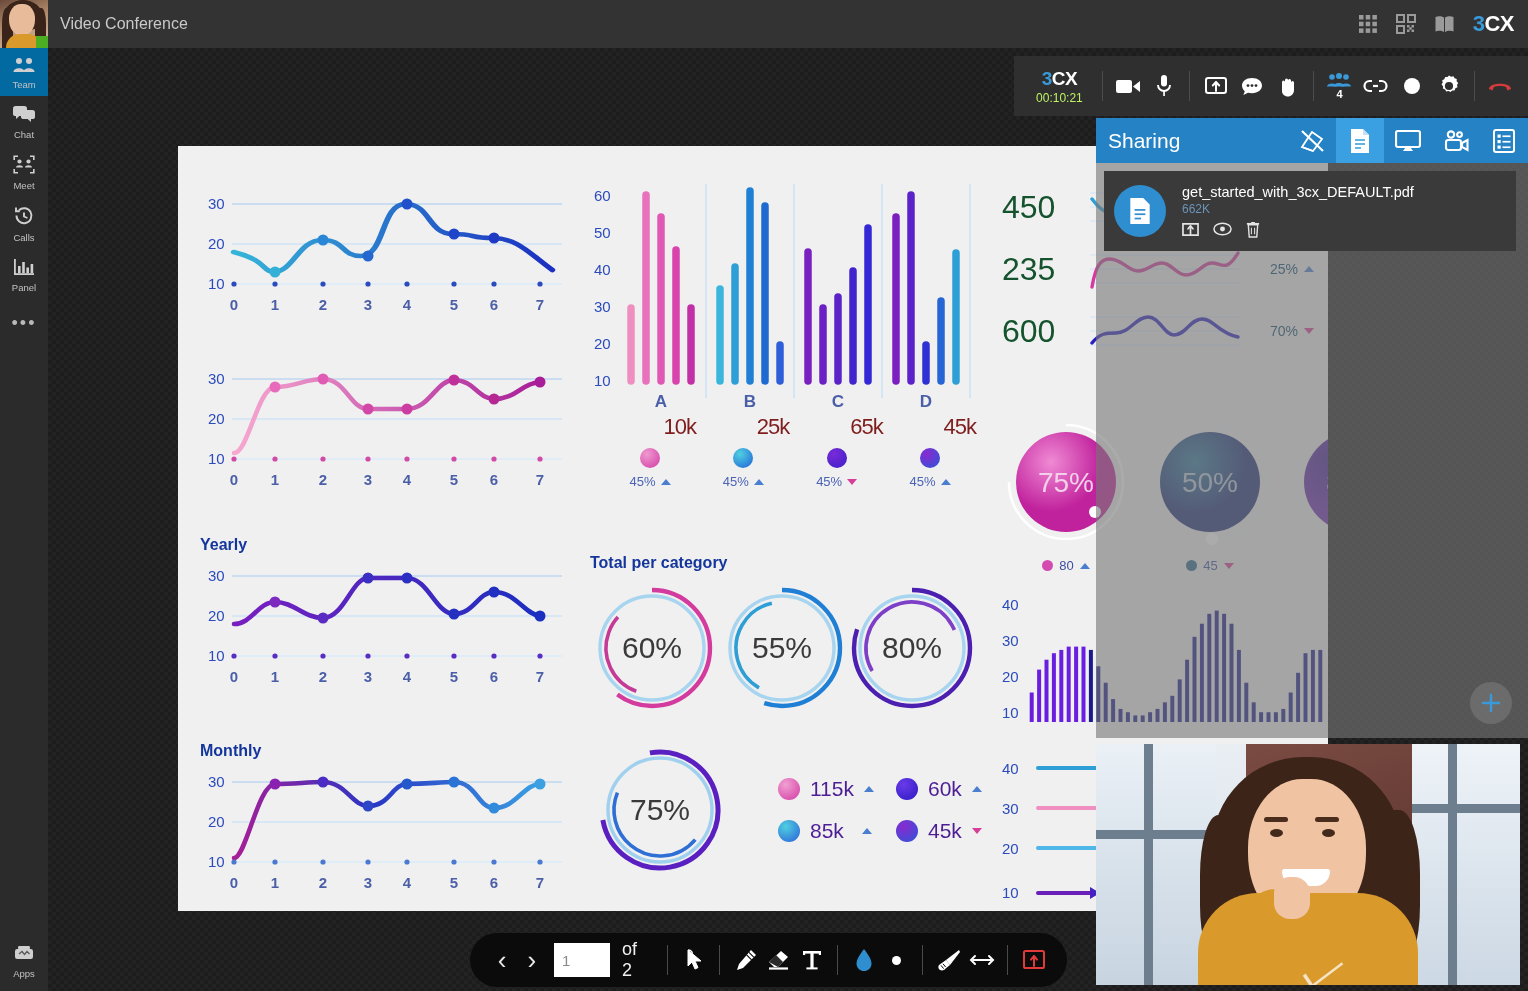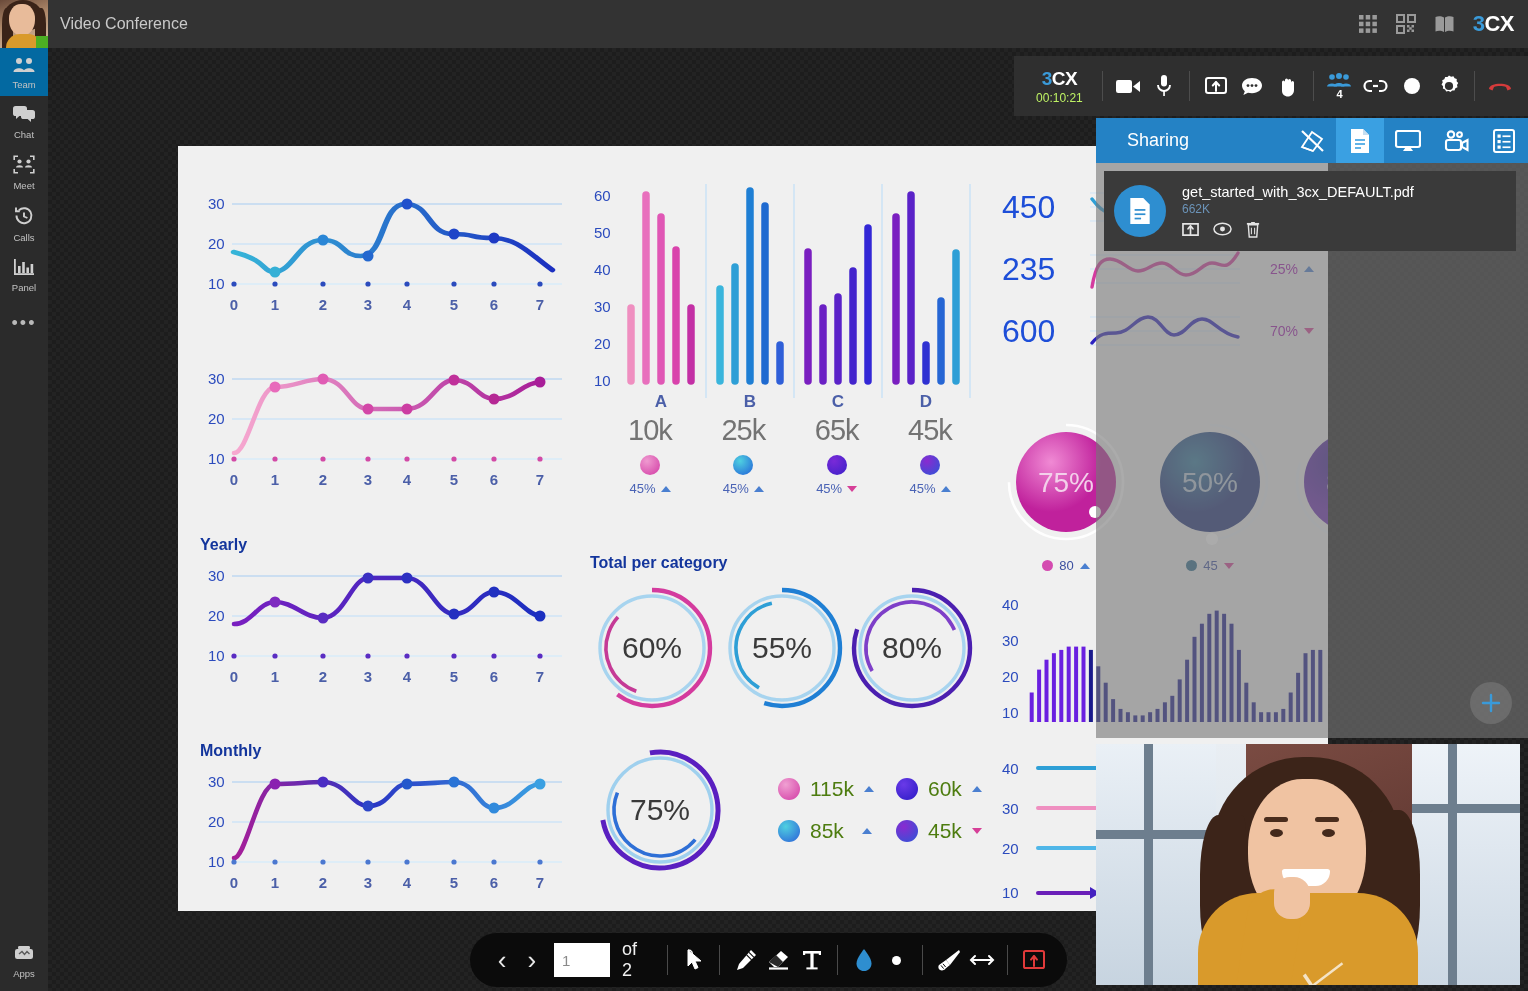--- a/index.html
+++ b/index.html
@@ -68,60 +68,60 @@
   }
   .colA { position:absolute; left:22px; top:0; width:390px; }
   .colB { position:absolute; left:412px; top:0; width:412px; }
   .colC { position:absolute; left:824px; top:0; width:326px; }
   .sec-title { color:#13359c; font-weight:bold; font-size:16px; }
   .axis-num { fill:#2b4bbd; font-size:15px; font-family:"Liberation Sans",sans-serif;}
   .axis-num-g { fill:#4b5fa8; font-size:15px; font-weight:bold;}
   
   .kpi-row { display:flex; justify-content:space-between; padding:0 14px; }
   .kpi { text-align:center; width:92px; }
-  .kpi .num { font-size:29px; color:#737373; font-weight:300; letter-spacing:-1px;}
+  .kpi .num { font-size:22px; color:#7f1d1d; font-weight:300; letter-spacing:-1px;text-align:right;}
   .kpi .dot { width:20px; height:20px; border-radius:50%; margin:8px auto 6px; }
   .kpi .pct { font-size:13px; color:#4a63b5; display:flex; align-items:center; justify-content:center; gap:5px;}
   .up { width:0;height:0;border-left:5px solid transparent;border-right:5px solid transparent;border-bottom:6px solid #4a7fd0;}
   .down { width:0;height:0;border-left:5px solid transparent;border-right:5px solid transparent;border-top:6px solid #d63f97;}
   
   .ring-label { font-size:30px; fill:#3a3a3a; font-weight:300;}
   
   .spark-row { display:flex; align-items:center; height:62px; }
-  .spark-num { width:88px; font-size:32px; color:#1d4ed8; font-weight:300; text-align:left;}
-  .spark-pct { width:74px; font-size:14px; color:#a21caf; display:flex; align-items:center; gap:6px; justify-content:flex-end;}
+  .spark-num { width:88px; font-size:32px; color:#14532d; font-weight:300; text-align:left;}
+  .spark-pct { width:74px; font-size:14px; color:#0c4a6e; display:flex; align-items:center; gap:6px; justify-content:flex-end;}
   
   .gauge-legend { font-size:13px; color:#3b4fa0; display:flex; align-items:center; gap:6px; justify-content:center; margin-top:8px;}
   .gauge-legend .gd { width:11px;height:11px;border-radius:50%;}
   
   .leg-grid { display:grid; grid-template-columns:1fr 1fr; gap:18px 22px; }
   .leg-item { display:flex; align-items:center; gap:10px; }
   .leg-item .ld { width:22px;height:22px;border-radius:50%;}
-  .leg-item .lv { font-size:21px; color:#4d7c0f; font-weight:300;}
+  .leg-item .lv { font-size:21px; color:#4c1d95; font-weight:300;}
   
   #callbar {
     position:absolute; left:1014px; top:56px; width:514px; height:60px;
     background:#2f2f2f; display:flex; align-items:center; padding:0 10px; gap:0px;
   }
   #callbar .brand { width:78px; text-align:center; }
   #callbar .brand .lg { font-size:19px; font-weight:bold; letter-spacing:-.5px;}
   #callbar .brand .tm { font-size:12px; color:#bef264; margin-top:1px;}
   .cb-sep { width:1px; height:30px; background:#4d4d4d; margin:0 7px; }
   .cb-btn { width:40px; height:44px; display:flex; flex-direction:column; align-items:center; justify-content:center; color:#ffffff; cursor:pointer; }
   .cb-btn.active { color:#3a9ad9; }
   .cb-btn .cnt { font-size:11px; font-weight:bold; margin-top:0px; color:#fff;}
   
   #sharing {
     position:absolute; left:1096px; top:118px; width:432px; height:620px;
     background:rgba(120,120,120,.62);
   }
   #sharing-head {
     height:45px; background:#2482c5; display:flex; align-items:center; color:#fff;
   }
-  #sharing-head .ttl { font-size:18px; padding-left:31px; flex:1; }
+  #sharing-head .ttl { font-size:21px; padding-left:12px; flex:1; }
   .sh-tab { width:48px; height:45px; display:flex; align-items:center; justify-content:center; cursor:pointer; color:#fff;}
   .sh-tab.active { background:#3aa0e2; }
   #file-card {
     position:absolute; left:8px; top:53px; width:412px; height:80px;
     background:#3a3a3a; display:flex; align-items:center; padding:0 14px 0 10px;
   }
   #file-card .fico {
     width:52px;height:52px;border-radius:50%;background:#2e8ed0;display:flex;align-items:center;justify-content:center;flex:0 0 52px;
   }
   #file-card .meta { margin-left:16px; }

